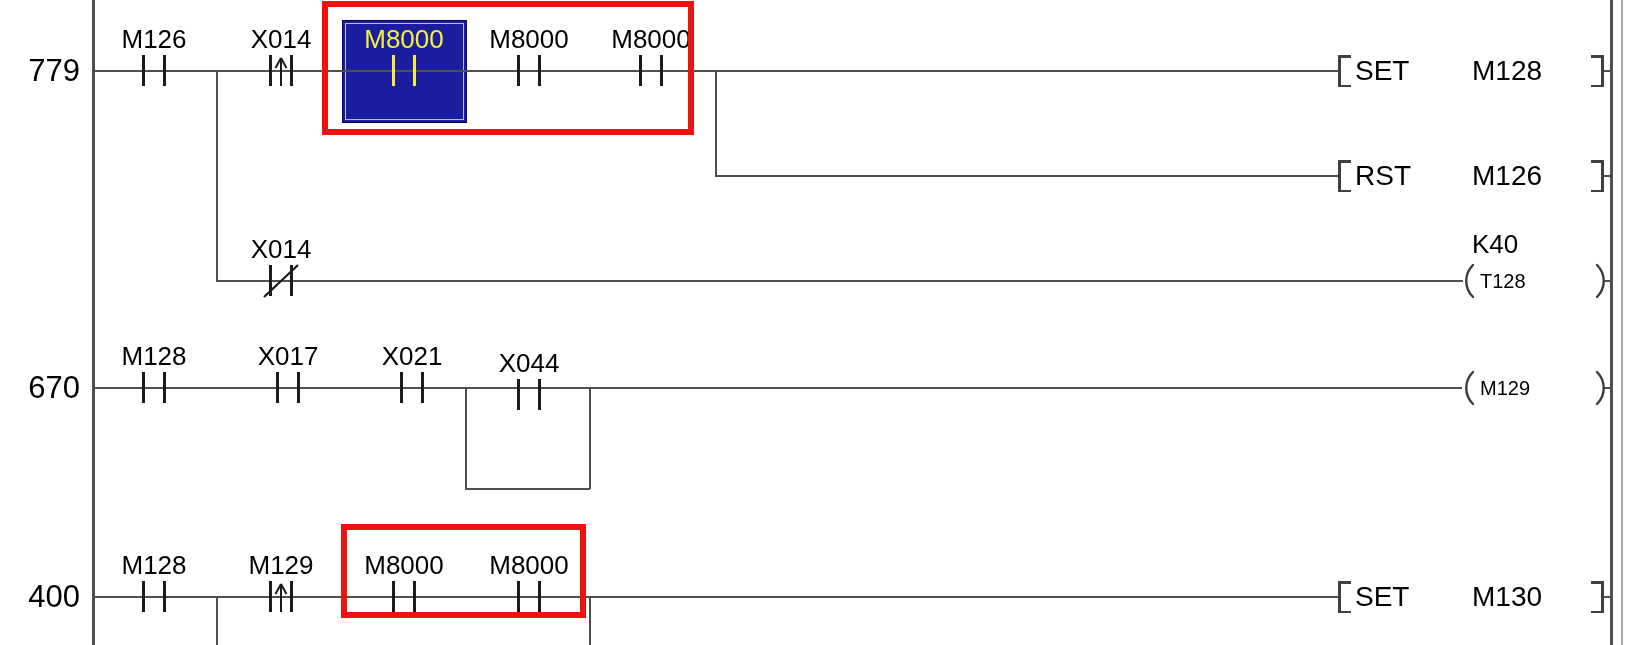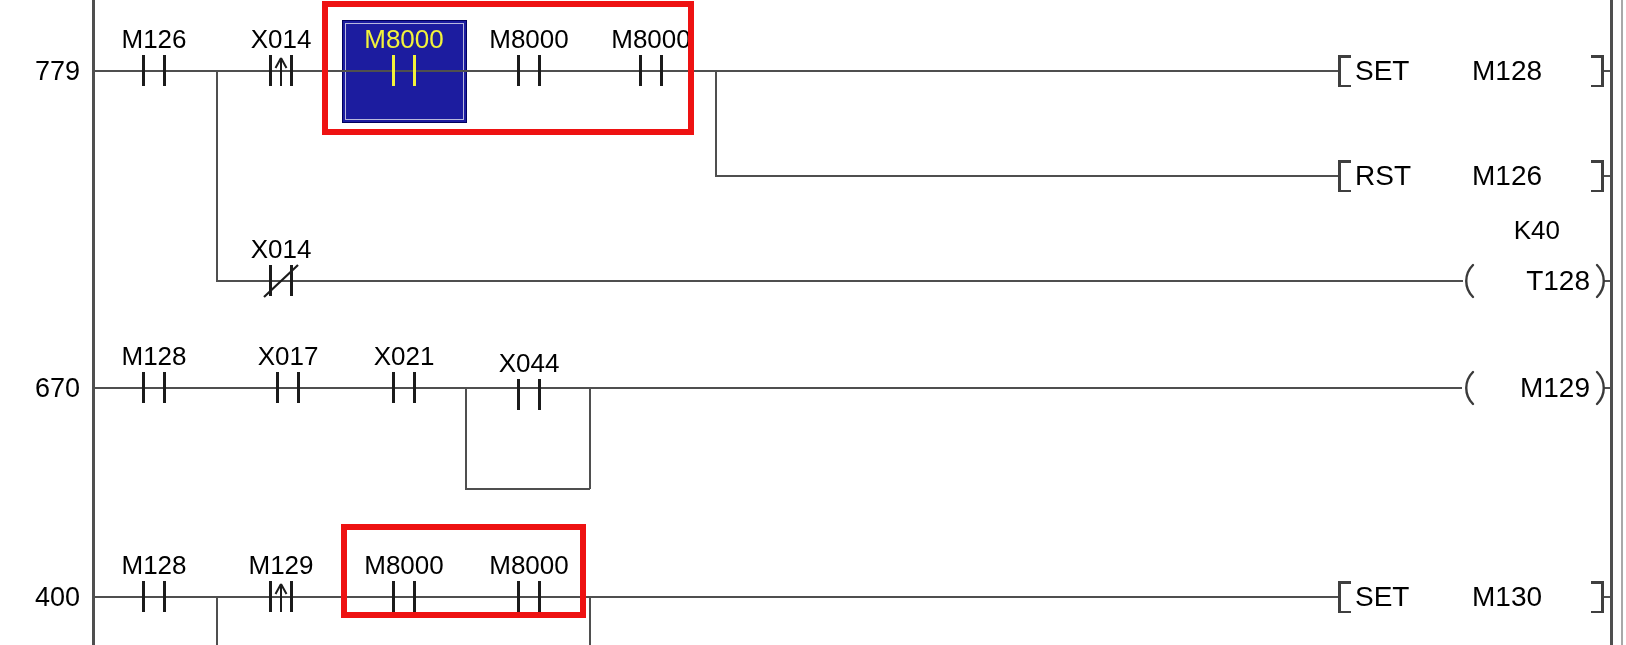--- a/index.html
+++ b/index.html
@@ -9,47 +9,47 @@
   html,body{margin:0;padding:0;background:#888;}
   #canvas{
     position:relative;width:1626px;height:645px;background:var(--background);
     overflow:hidden;font-family:"Liberation Sans",sans-serif;color:var(--text);
   }
   .hline{position:absolute;height:2.5px;background:var(--line);z-index:1;}
   .vline{position:absolute;width:2.5px;background:var(--line);z-index:1;}
   .faintline{position:absolute;width:2px;background:#a8a8a8;z-index:1;}
   .rnum{
     position:absolute;width:62px;height:28px;line-height:28px;text-align:right;
-    font-size:27px;color:var(--text);z-index:2;
+    font-size:31px;color:var(--text);z-index:2;
   }
   .contact{position:absolute;width:120px;height:64px;z-index:2;}
   .clabel{
     position:absolute;left:0;top:0;width:120px;height:26px;line-height:26px;
     text-align:center;font-size:26px;color:var(--text);white-space:nowrap;
   }
   .leg{position:absolute;top:29px;width:3px;height:31px;background:var(--contact);}
   .leg-l{left:48px;} .leg-r{left:69px;}
   .sym{position:absolute;color:var(--contact);z-index:3;}
   .contact.selected .clabel{color:var(--selection-text);}
   .contact.selected .leg{background:var(--selection-text);}
   .selbox{
     position:absolute;left:342px;top:20px;width:125px;height:103px;
     background:var(--selection-fill);border:1px solid #00005e;z-index:0;box-sizing:border-box;
   }
   .selbox-inner{position:absolute;left:2px;top:2px;right:2px;bottom:2px;border:1px solid #b9b9dd;}
   .coil{position:absolute;left:1452px;width:156px;height:48px;z-index:2;}
   .coil-label{
     position:absolute;left:28px;top:8px;width:110px;height:32px;line-height:32px;
-    font-size:28px;color:var(--text);white-space:nowrap;text-align:right;
+    font-size:20px;color:var(--text);white-space:nowrap;
   }
   .paren{position:absolute;top:6px;color:#3a3a3a;}
   .paren-l{left:8px;} .paren-r{left:142px;}
   .klabel{
-    position:absolute;left:1472px;top:217px;width:88px;height:26px;line-height:26px;
-    text-align:right;font-size:26px;color:var(--text);z-index:2;
+    position:absolute;left:1472px;top:231px;width:88px;height:26px;line-height:26px;
+    text-align:left;font-size:26px;color:var(--text);z-index:2;
   }
   .instr{position:absolute;left:1338px;width:274px;height:32px;z-index:2;}
   .instr .mn{
     position:absolute;left:17px;top:0;height:32px;line-height:32px;font-size:28px;white-space:nowrap;text-align:center;
   }
   .instr .op{
     position:absolute;left:134px;top:0;height:32px;line-height:32px;font-size:28px;white-space:nowrap;
   }
   .brk{position:absolute;background:#3f3f3f;}
   .brk-v{top:0;width:3px;height:32px;}
@@ -137,21 +137,21 @@
   <div class="contact" style="left:94px;top:343px">
     <span class="clabel">M128</span>
     <span class="leg leg-l"></span>
     <span class="leg leg-r"></span>
   </div>
   <div class="contact" style="left:228px;top:343px">
     <span class="clabel">X017</span>
     <span class="leg leg-l"></span>
     <span class="leg leg-r"></span>
   </div>
-  <div class="contact" style="left:344px;top:343px">
+  <div class="contact" style="left:352px;top:343px">
     <span class="clabel">X021</span>
     <span class="leg leg-l"></span>
     <span class="leg leg-r"></span>
   </div>
   <div class="contact" style="left:469px;top:350px">
     <span class="clabel">X044</span>
     <span class="leg leg-l"></span>
     <span class="leg leg-r"></span>
   </div>
 

